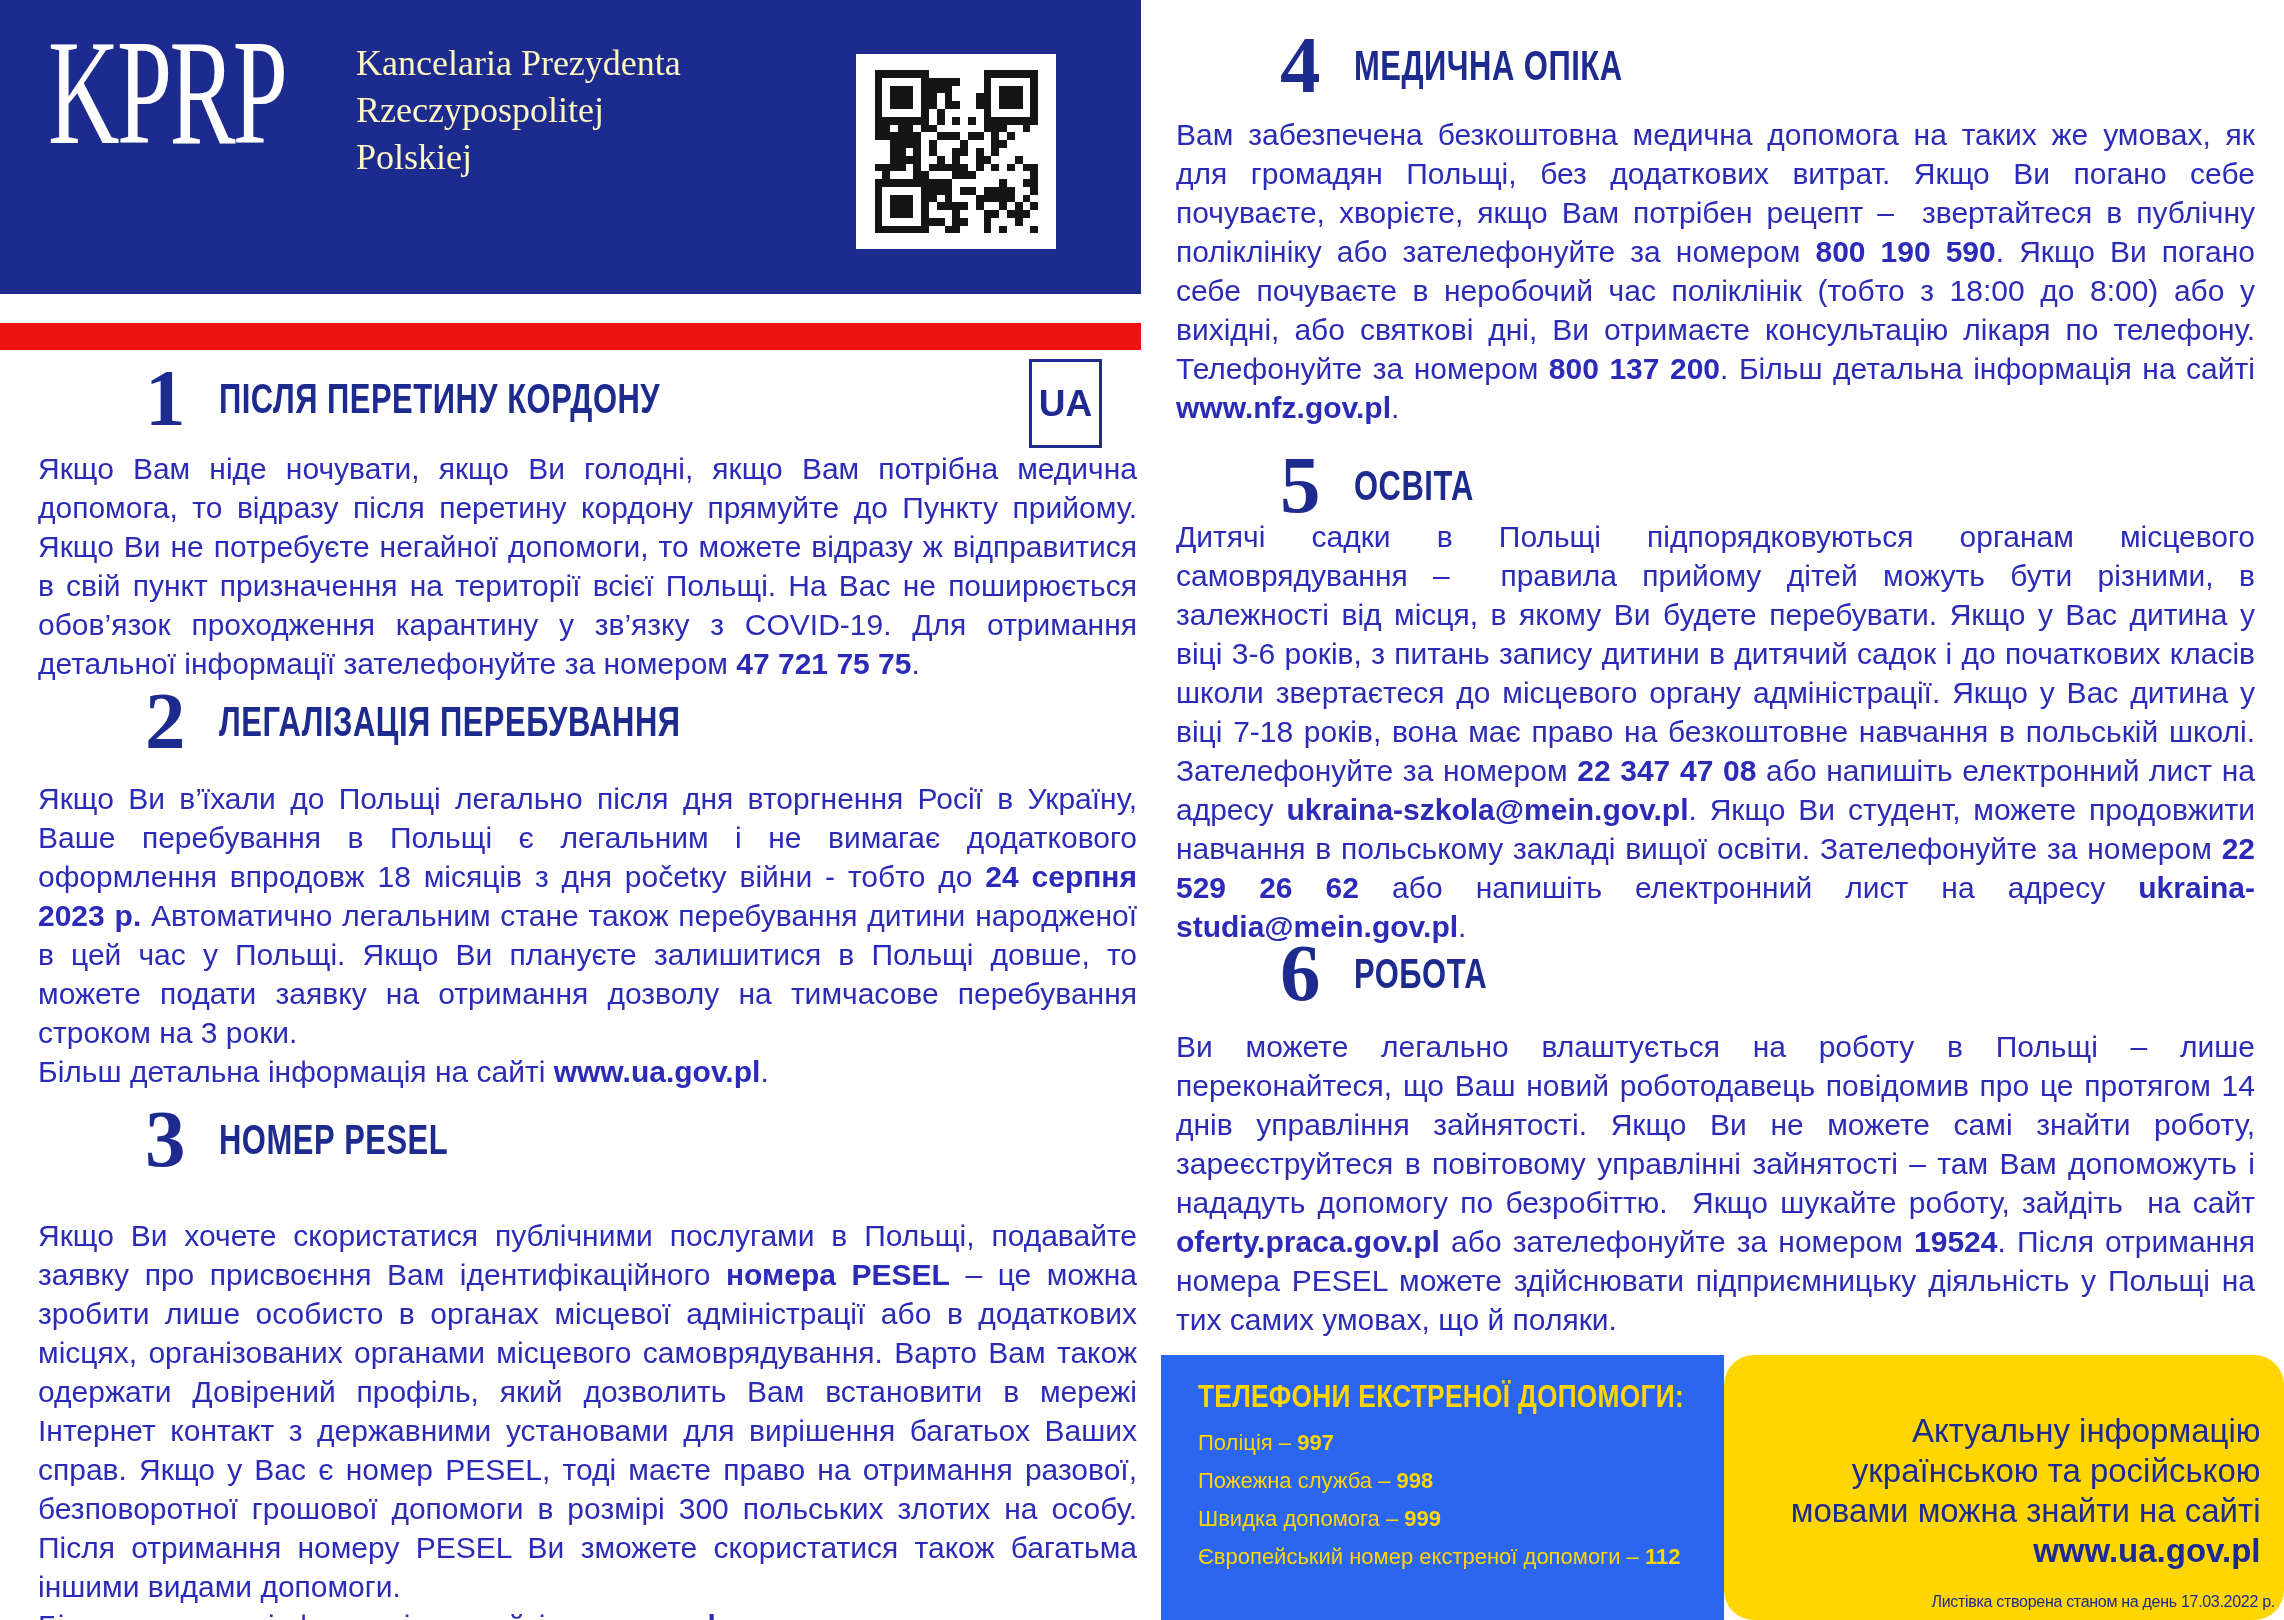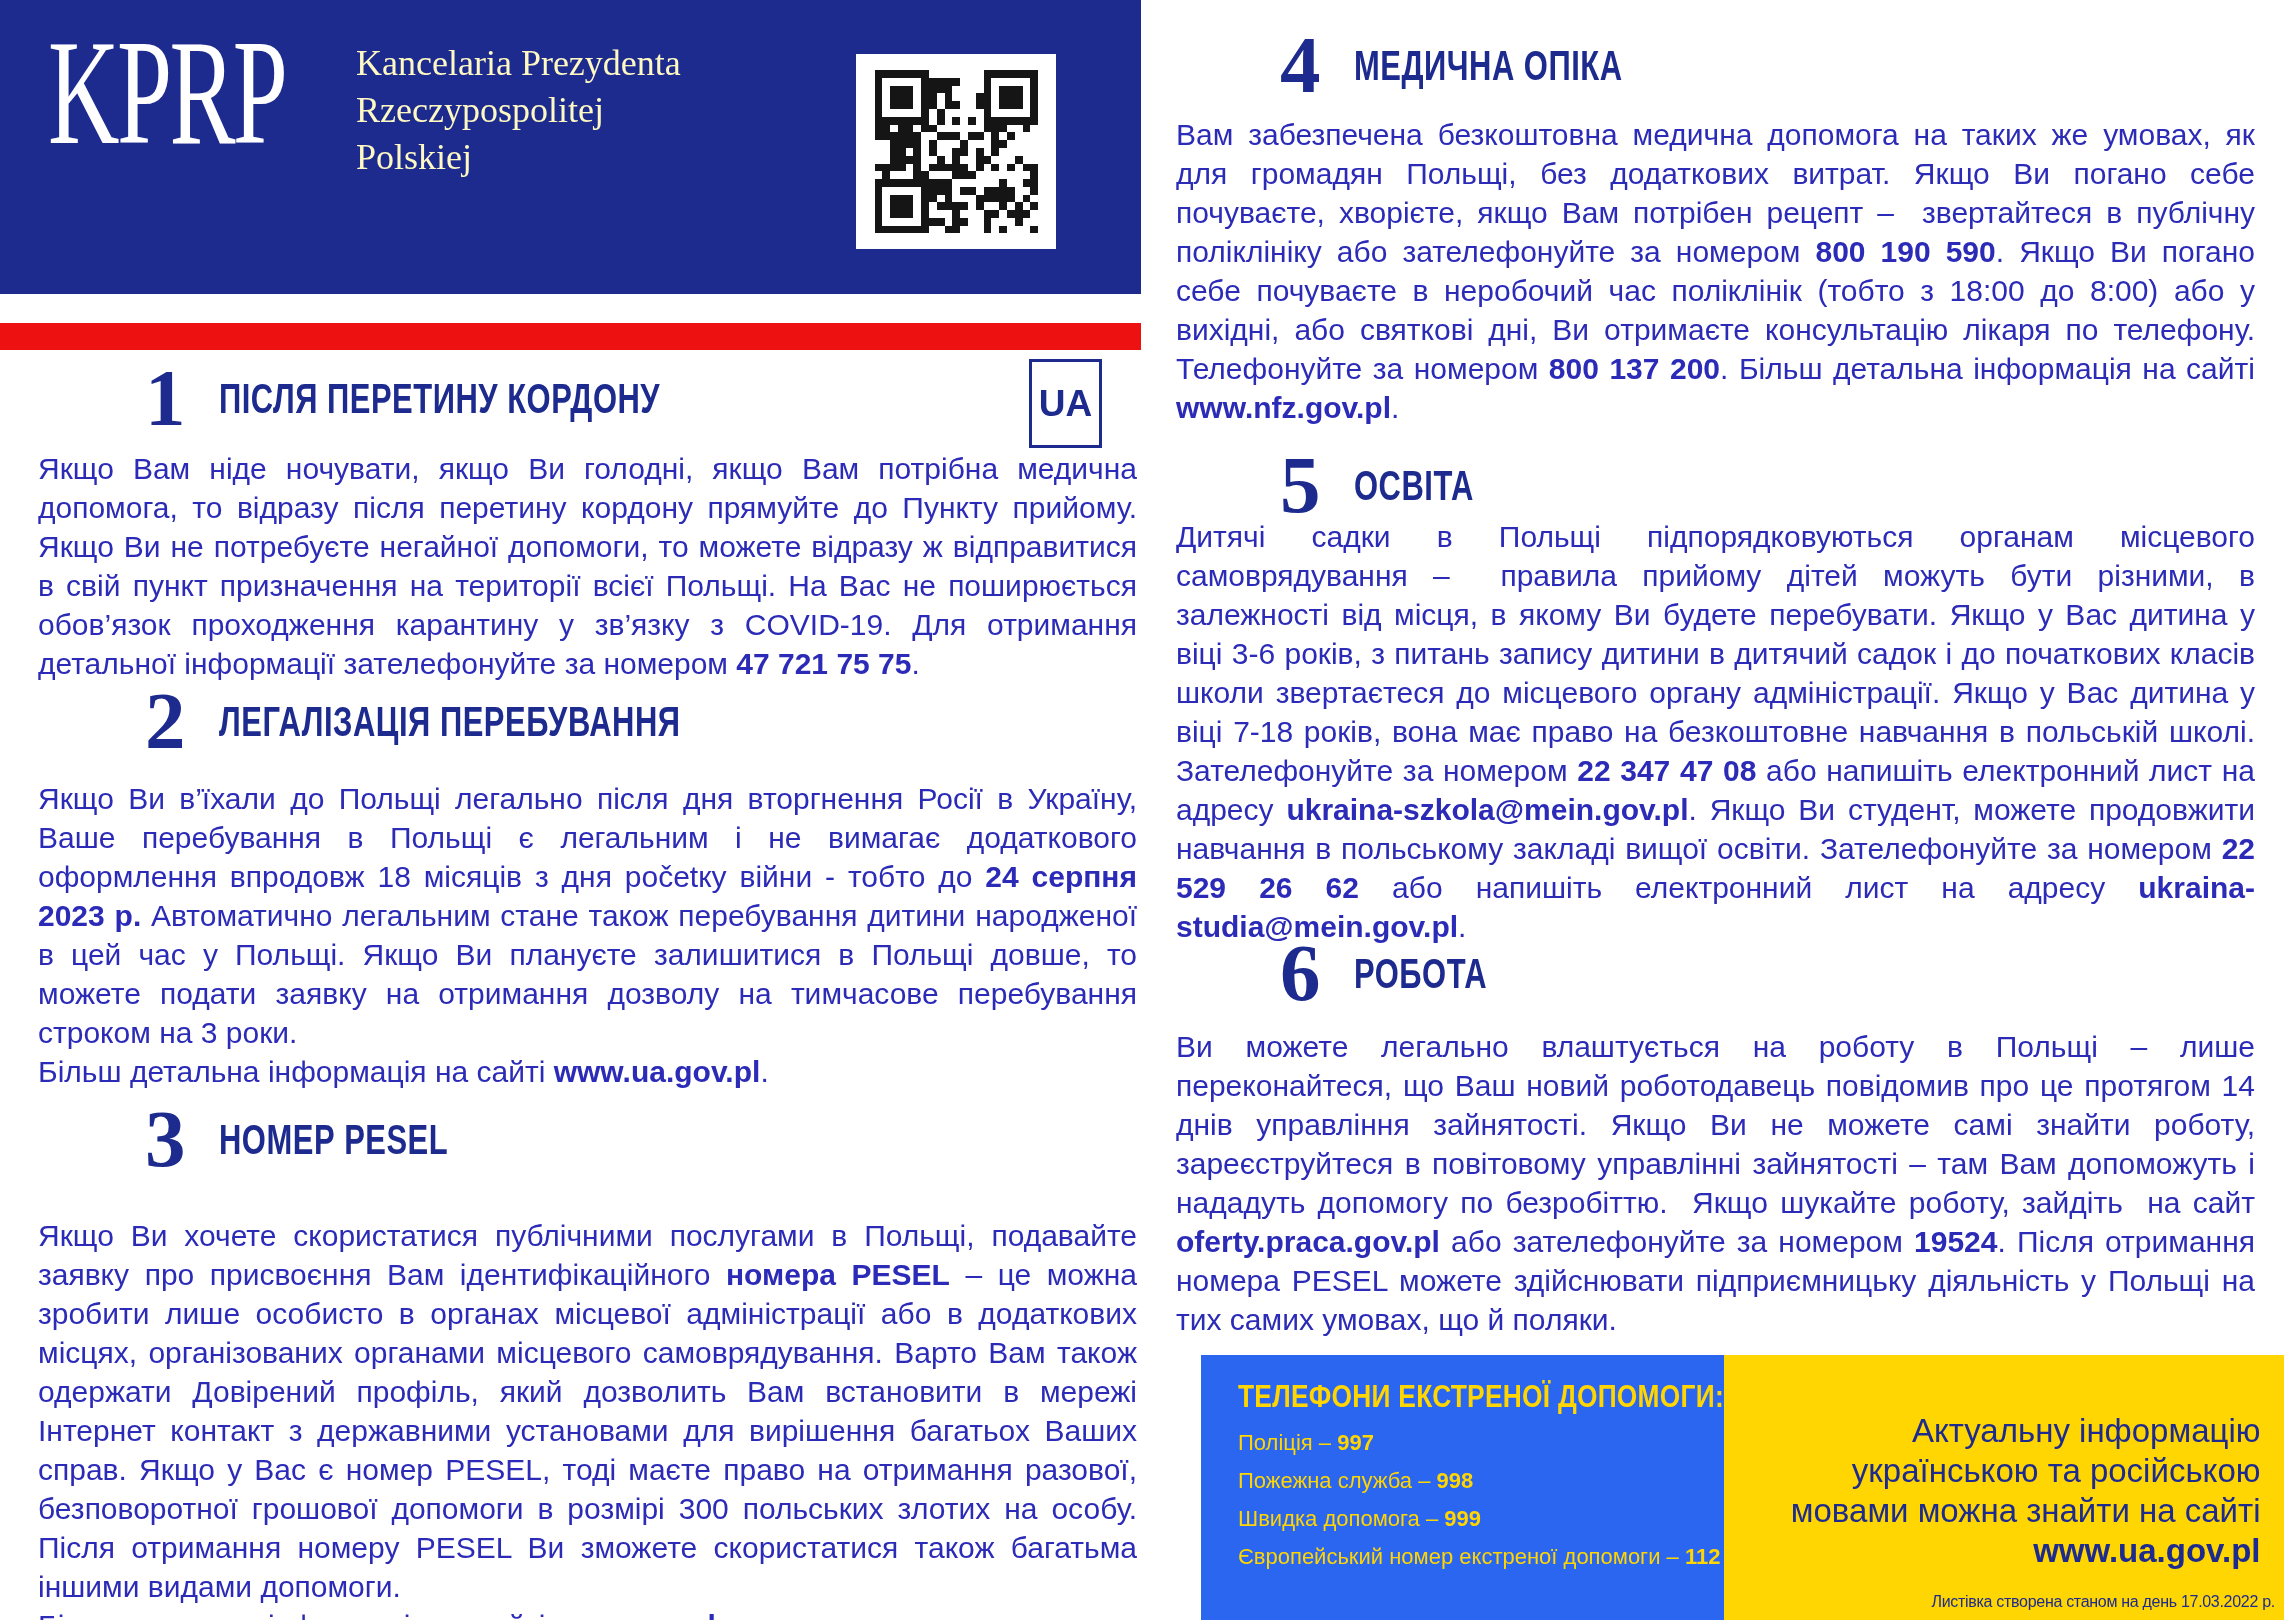--- a/index.html
+++ b/index.html
@@ -28,27 +28,27 @@
   .para b{font-weight:700;}
   .col-l{left:38px;width:1099px}.col-r{left:1176px;width:1079px}
   .p1{top:449px}.p2{top:779px}.p3{top:1216px}
   .p4{top:115px}.p5{top:517px}.p6{top:1027px}
   
   .ua-badge{position:absolute;left:1029px;top:359px;width:73px;height:89px;box-sizing:border-box;
             border:3.9px solid var(--navy,#1e2b8e);color:var(--navy,#1e2b8e);font-weight:700;font-size:37px;
             display:flex;align-items:center;justify-content:center;}
   
   .emergency{position:absolute;left:1161px;top:1355px;width:563px;height:265px;box-sizing:border-box;
-             background:var(--flagblue,#2b66f0);color:var(--yellow,#ffd502);padding:23.5px 37px;margin-left:40px;}
+             background:var(--flagblue,#2b66f0);color:var(--yellow,#ffd502);padding:23.5px 37px;}
   .em-title{font-weight:700;font-size:31px;letter-spacing:0.3px;white-space:nowrap;margin-bottom:9.1px;
             transform:scaleX(.85);transform-origin:left center;}
   .em-item{font-size:22px;line-height:38px;}
   .info{position:absolute;left:1724px;top:1355px;width:560px;height:265px;box-sizing:border-box;
         background:var(--yellow,#ffd502);color:var(--navy,#1e2b8e);text-align:right;
-        padding:56px 23.5px 0 19.6px;}
+        padding:56px 23.5px 0 19.6px;border-radius:30px;}
   .info-line{font-size:33px;line-height:40px;}
   .info-link{font-size:33px;line-height:40px;font-weight:700;}
   .date{position:absolute;right:9.1px;bottom:9.1px;font-size:16px;letter-spacing:-0.3px;white-space:nowrap;}
 </style>
 </head>
 <body>
 
 <div class="page">
 
   <header class="masthead">

